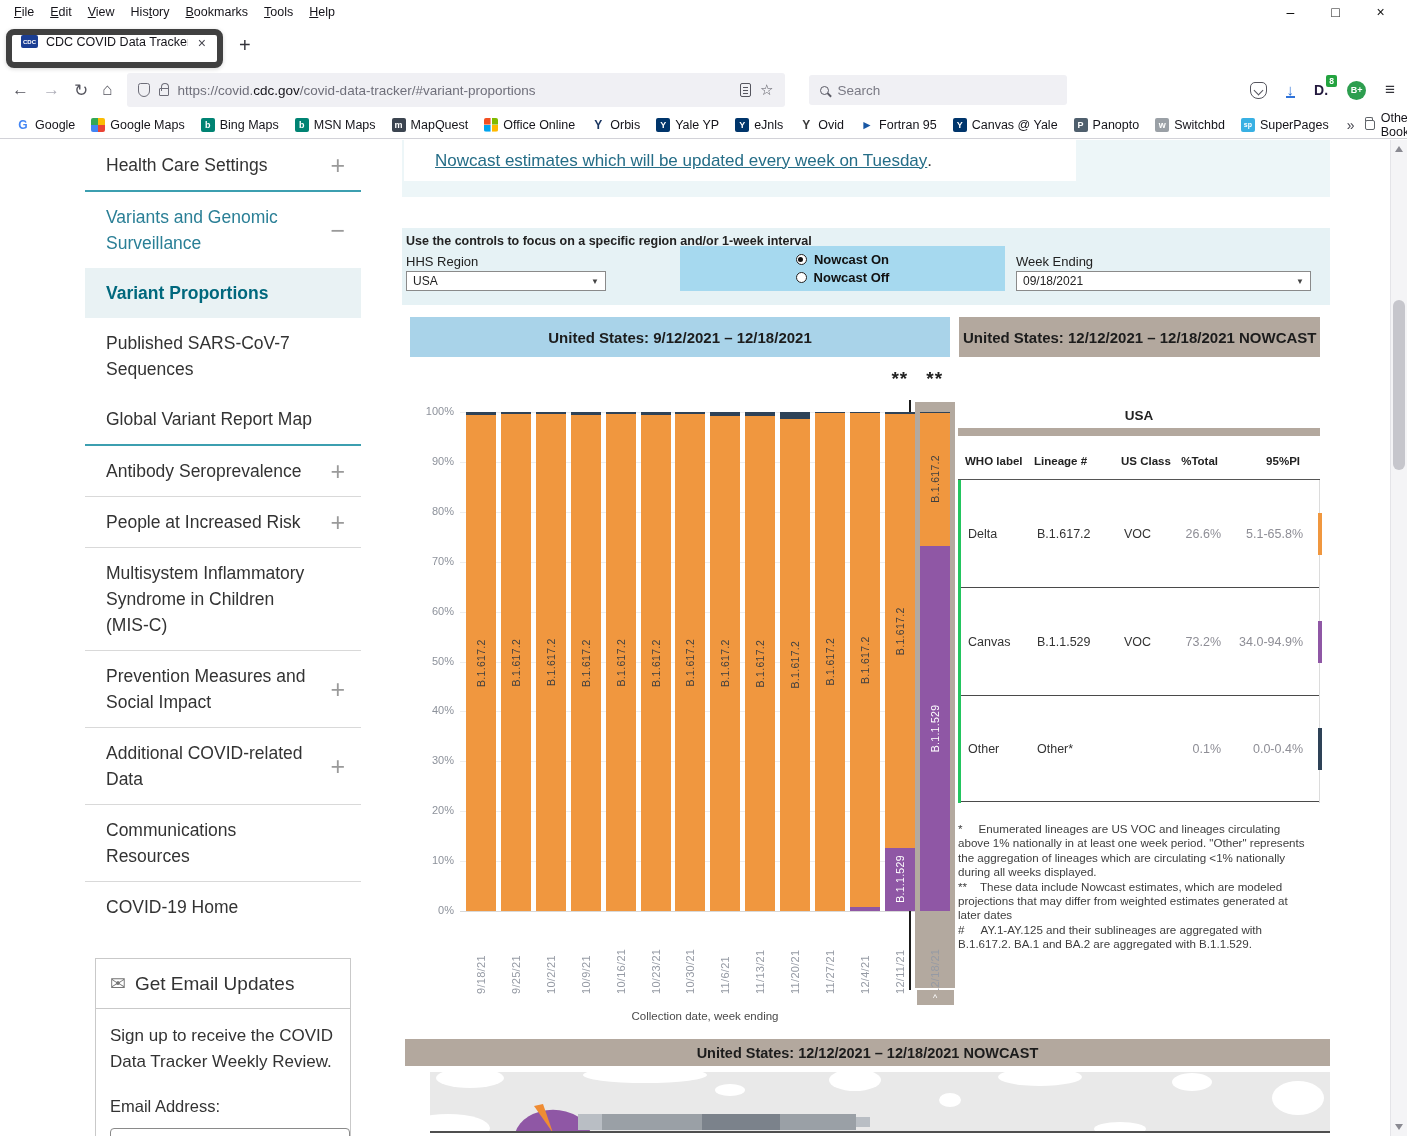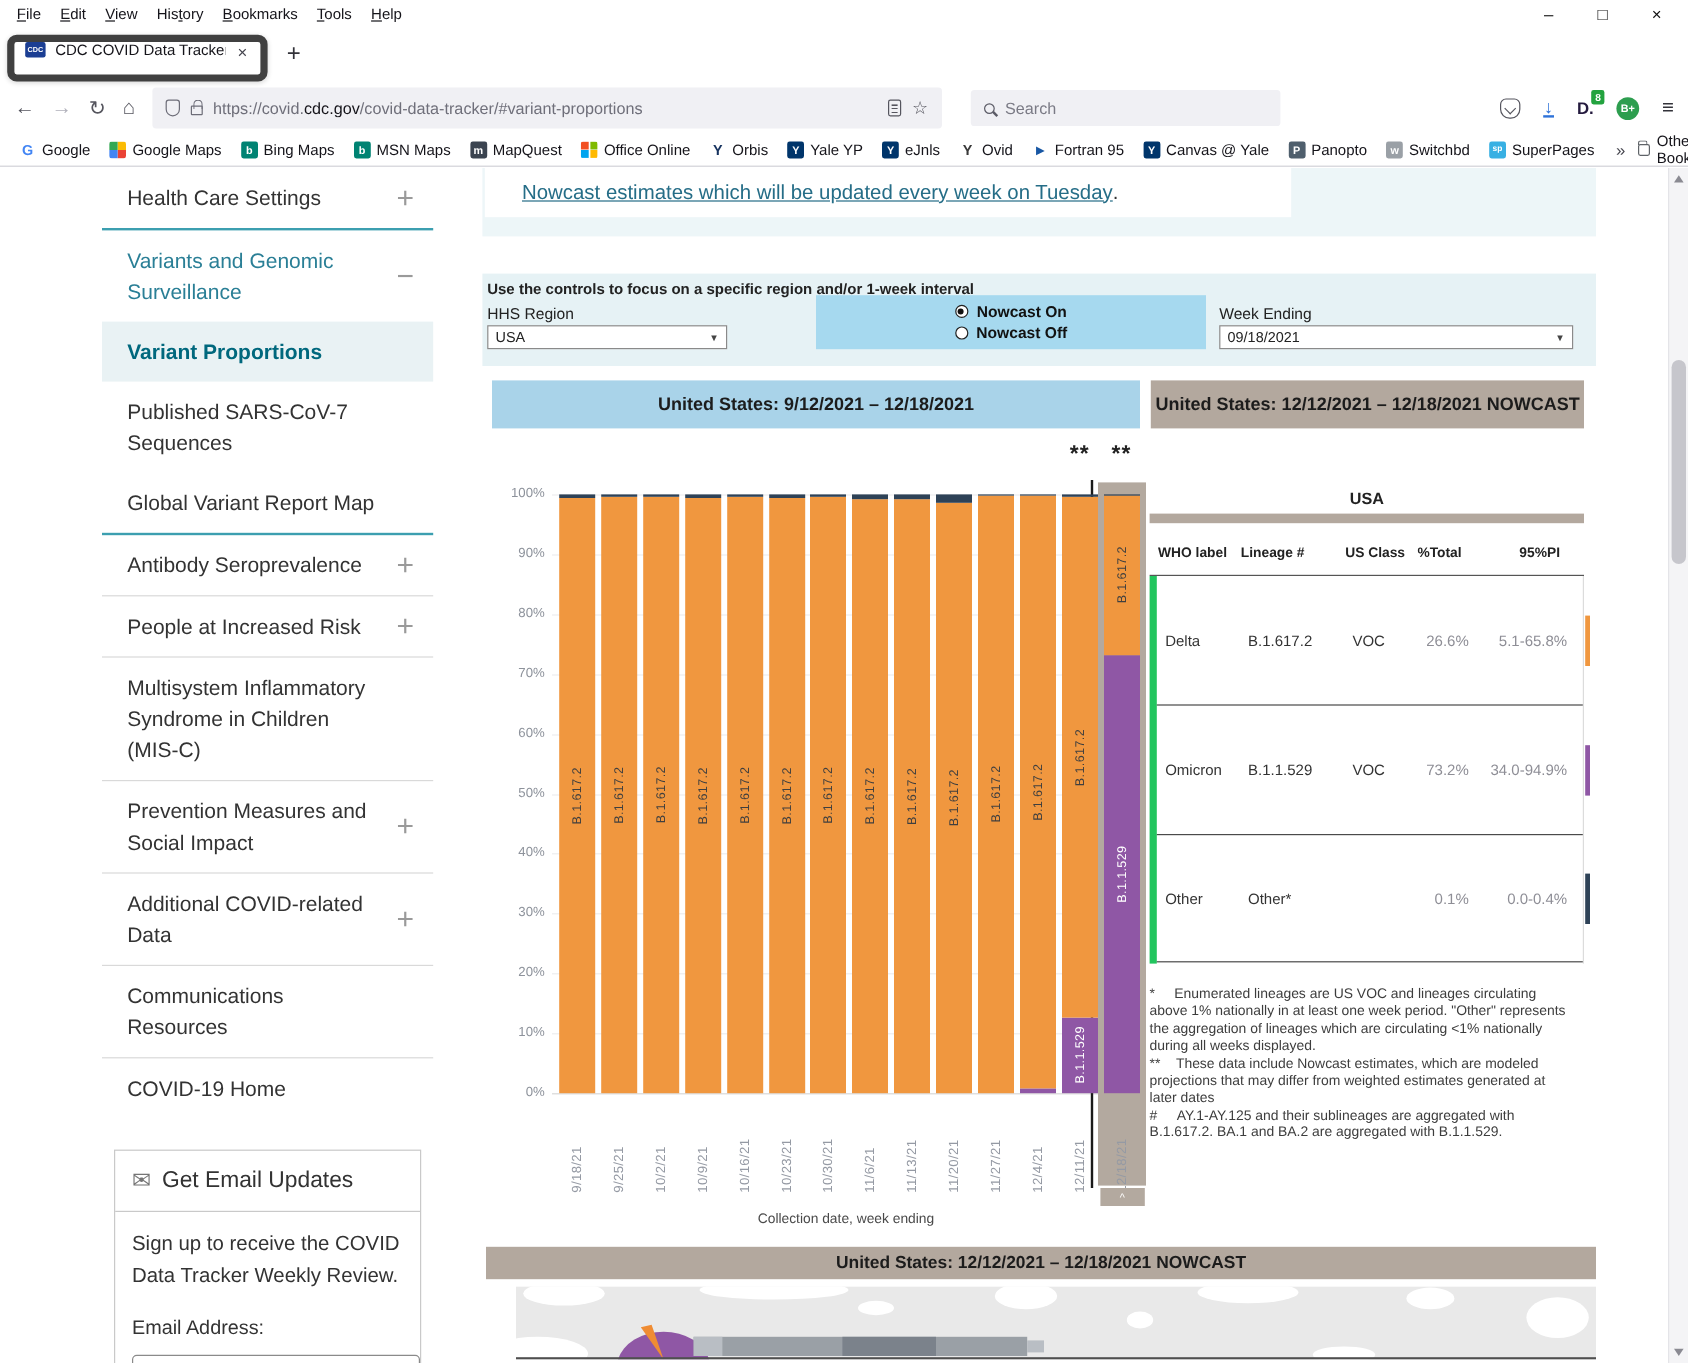--- a/index.html
+++ b/index.html
@@ -143,21 +143,21 @@
           font-size:9px;display:flex;align-items:center;justify-content:center}
   #xaxis-title{position:absolute;left:555px;top:870px;width:300px;text-align:center;font-size:11.5px;color:#4a4a4a}
 
   
   #panel{position:absolute;left:958px;top:260px;width:362px}
   #panel-region{position:absolute;left:0;top:8px;width:100%;text-align:center;font-size:13.5px;
           font-weight:bold;color:#222}
   #panel-topbar{position:absolute;left:0;top:28px;width:100%;height:8px;background:#b3a89e}
   .th{position:absolute;top:55px;font-size:11.5px;font-weight:bold;color:#222}
   #thead-line{position:absolute;left:0;top:79px;width:100%;height:1px;background:#555}
-  #tbody{position:absolute;left:0;top:80px;width:100%;height:323px;border-left:6px solid #22c55e;
+  #tbody{position:absolute;left:0;top:80px;width:100%;height:323px;border-left:3px solid #22c55e;
          border-right:1px solid #dcdcdc}
   .trow{position:absolute;left:0;width:100%;height:108px;border-bottom:1px solid #4a4a4a}
   .tc{position:absolute;top:50%;transform:translateY(-50%);font-size:12.5px;color:#333;white-space:nowrap}
   .tc.num{color:#8e8e96}
   .row-strip{position:absolute;top:50%;transform:translateY(-50%);left:357px;width:4px;height:42px}
   #fns{position:absolute;left:958px;top:682px;width:354px;font-size:11.6px;line-height:14.4px;color:#3d3d3d}
   #fns div{margin:0}
 
   
   #bottombar{position:absolute;left:405px;top:899px;width:925px;height:27px;background:#b3a89e;
@@ -488,21 +488,21 @@
       <div id="tbody">
           <div class="trow" style="top: 0px;">
             <span class="tc" style="left: 7px; width: 66px; text-align: left;">Delta</span>
             <span class="tc" style="left: 76px; width: 85px; text-align: left;">B.1.617.2</span>
             <span class="tc" style="left: 163px; width: 50px; text-align: left;">VOC</span>
             <span class="tc num" style="left: 190px; width: 70px; text-align: right;">26.6%</span>
             <span class="tc num" style="left: 260px; width: 82px; text-align: right;">5.1-65.8%</span>
             <span class="row-strip" style="background: rgb(240, 151, 63);"></span>
           </div>
           <div class="trow" style="top: 108px;">
-            <span class="tc" style="left: 7px; width: 66px; text-align: left;">Omicron</span>
+            <span class="tc" style="left: 7px; width: 66px; text-align: left;">Canvas</span>
             <span class="tc" style="left: 76px; width: 85px; text-align: left;">B.1.1.529</span>
             <span class="tc" style="left: 163px; width: 50px; text-align: left;">VOC</span>
             <span class="tc num" style="left: 190px; width: 70px; text-align: right;">73.2%</span>
             <span class="tc num" style="left: 260px; width: 82px; text-align: right;">34.0-94.9%</span>
             <span class="row-strip" style="background: rgb(143, 87, 165);"></span>
           </div>
           <div class="trow" style="top: 216px; height: 106px;">
             <span class="tc" style="left: 7px; width: 66px; text-align: left;">Other</span>
             <span class="tc" style="left: 76px; width: 85px; text-align: left;">Other*</span>
             <span class="tc num" style="left: 190px; width: 70px; text-align: right;">0.1%</span>

